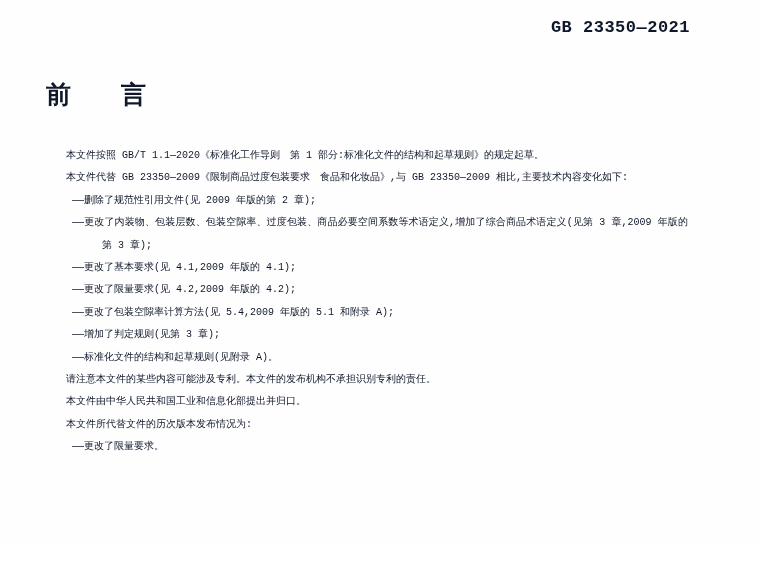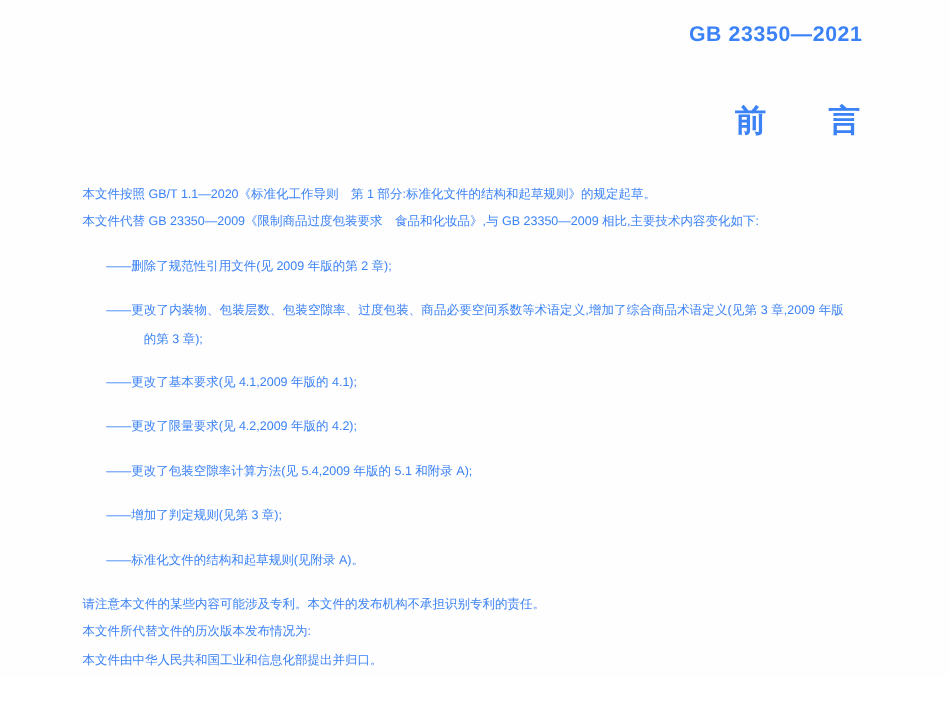--- a/index.html
+++ b/index.html
@@ -5,59 +5,59 @@
   html, body {
     margin: 0;
     padding: 0;
     background: #ffffff;
   }
   .page {
     position: relative;
     width: 760px;
     height: 542px;
     background: #fefefe;
-    font-family: Liberation Sans, sans-serif;
-    color: #3b82f6;
+    font-family: Liberation Mono, monospace;
+    color: #0f172a;
     overflow: hidden;
   }
   .doc-number {
     position: absolute;
     top: 18px;
     right: 70px;
     font-size: 17px;
     font-weight: bold;
     letter-spacing: 0.5px;
     white-space: nowrap;
   }
   .page-title {
     position: absolute;
     top: 82px;
     left: 46px;
     width: 642px;
-    text-align: right;
+    text-align: left;
     font-size: 25px;
     font-weight: bold;
     line-height: 30px;
     white-space: pre;
   }
   .doc-body {
     position: absolute;
     top: 145px;
     left: 46px;
     width: 642px;
     font-size: 10px;
     line-height: 22.4px;
     text-align: justify;
   }
   .para {
     margin: 0;
     text-indent: 20px;
   }
   .item {
-    margin: 13px;
+    margin: 0;
     padding-left: 56px;
     text-indent: -30px;
   }
 </style>
 </head>
 <body>
 
 <div class="page">
 
   <div class="doc-number">GB 23350—2021</div>
@@ -80,21 +80,21 @@
 
 
     <p class="item">——更改了包装空隙率计算方法(见 5.4,2009 年版的 5.1 和附录 A);</p>
 
     <p class="item">——增加了判定规则(见第 3 章);</p>
 
     <p class="item">——标准化文件的结构和起草规则(见附录 A)。</p>
 
     <p class="para">请注意本文件的某些内容可能涉及专利。本文件的发布机构不承担识别专利的责任。</p>
 
+    <p class="para">本文件由中华人民共和国工业和信息化部提出并归口。</p>
+
     <p class="para">本文件所代替文件的历次版本发布情况为:</p>
-
-    <p class="para">本文件由中华人民共和国工业和信息化部提出并归口。</p>
 
 
     <p class="item">——更改了限量要求。</p>
 
   </div>
 </div>
 
 </body></html>

